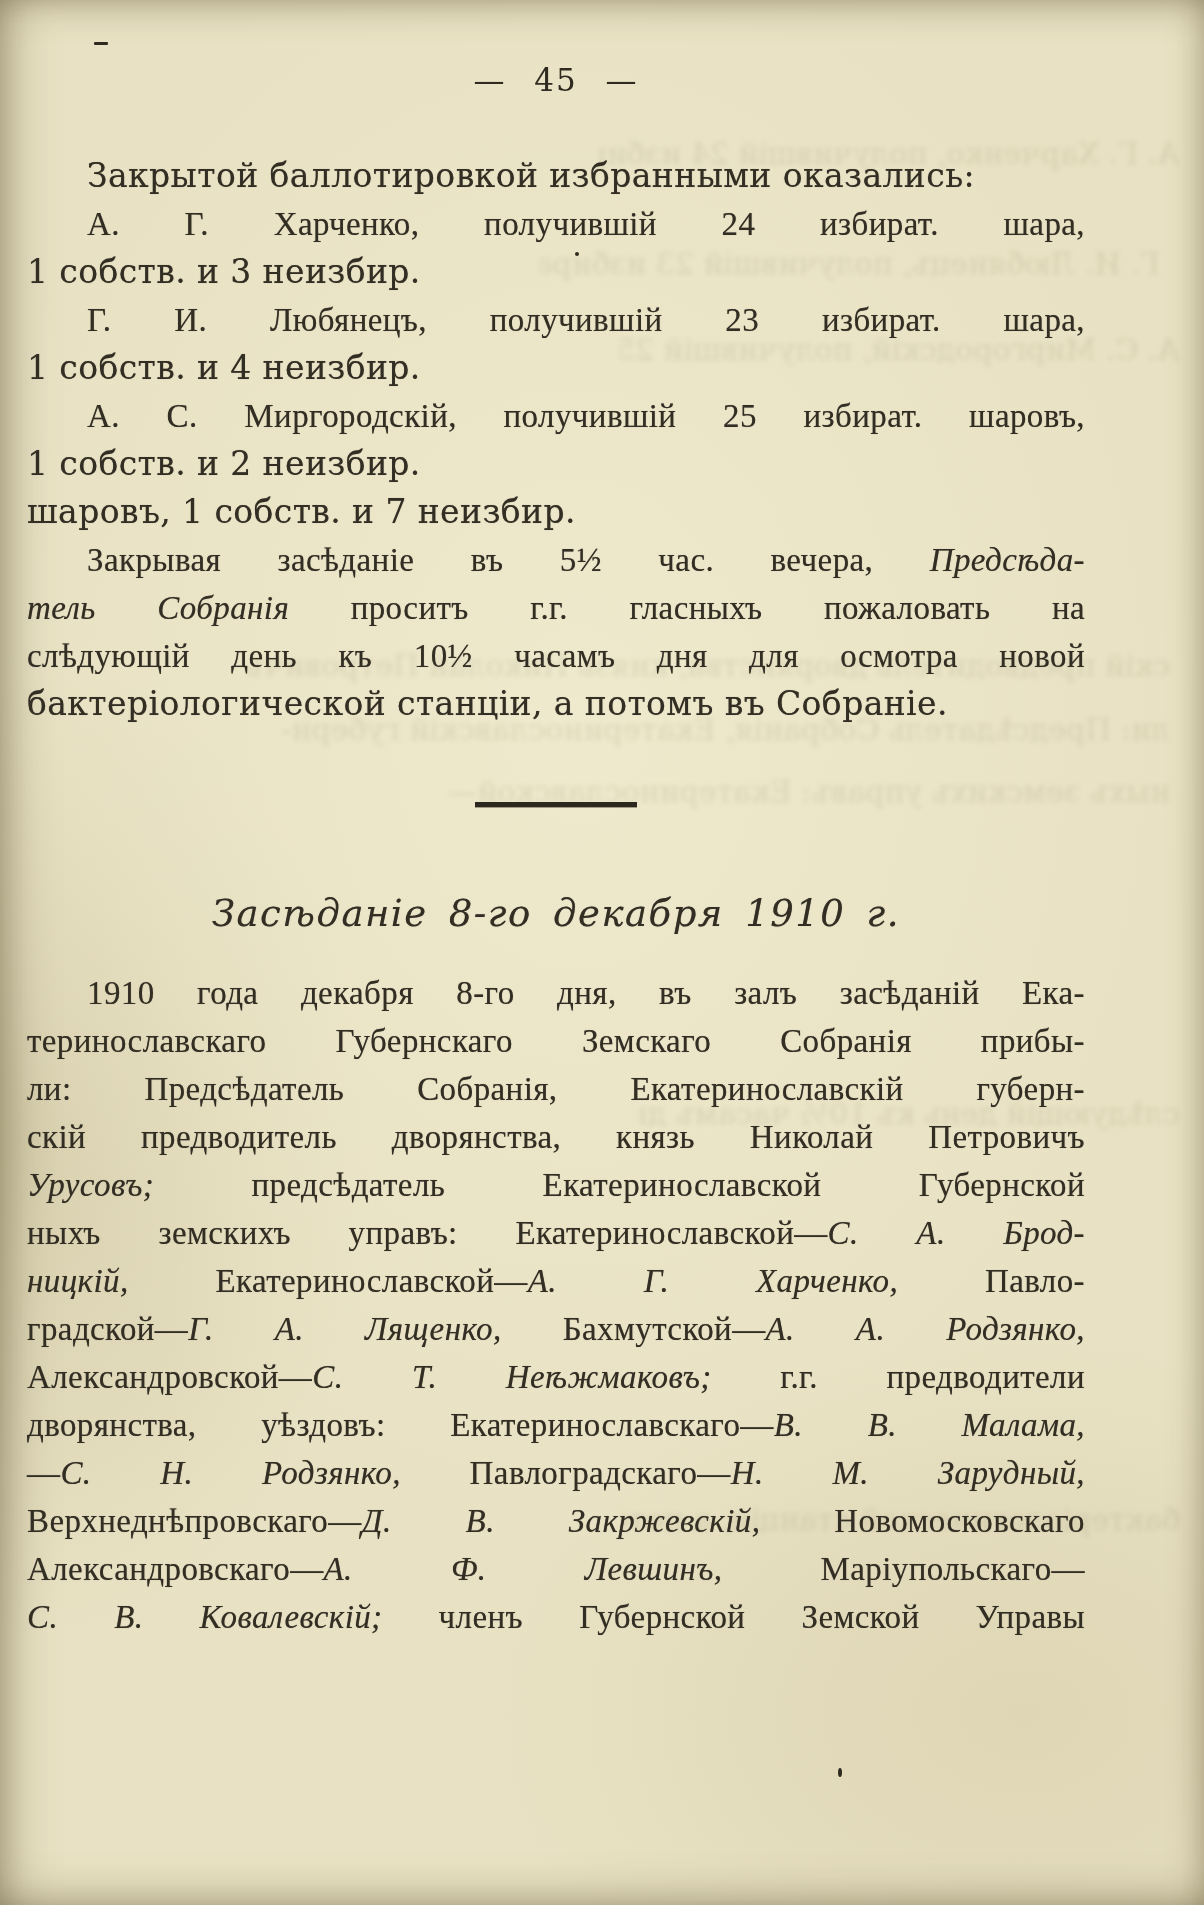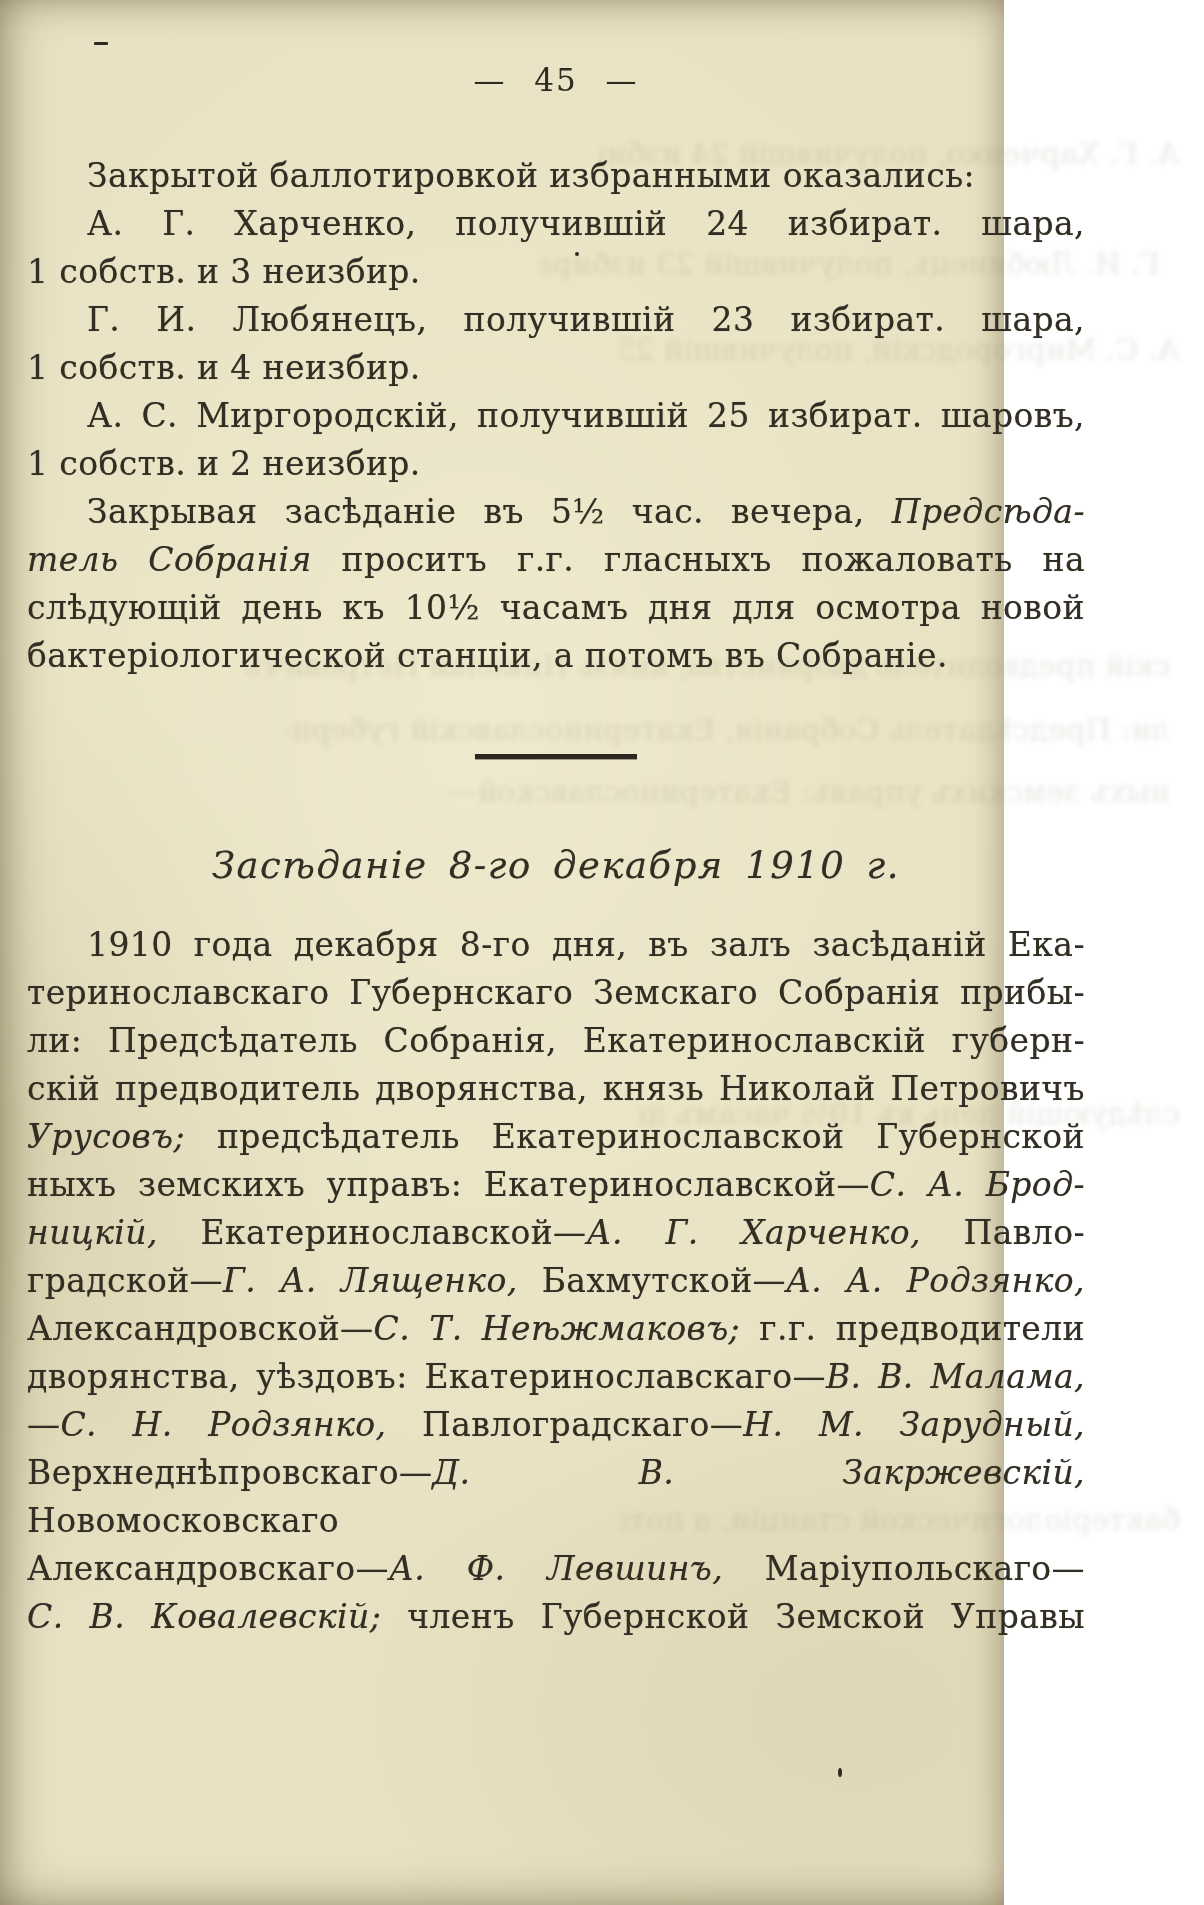--- a/index.html
+++ b/index.html
@@ -1,36 +1,36 @@
 <!DOCTYPE html>
 <html><head>
 <meta charset="utf-8">
 <style>
   html,body{margin:0;padding:0;}
   body{width:1204px;height:1905px;overflow:hidden;
        font-family:"DejaVu Serif","DejaVu Sans",serif;}
-  .page{position:relative;width:1004px;height:1905px;
+  .page{position:relative;width:1204px;height:1905px;
     background-color:#e8e1c3;
     background-image:
       radial-gradient(ellipse 900px 1200px at 48% 38%, #efe9cd 0%, rgba(239,233,205,0) 70%),
       radial-gradient(ellipse 700px 500px at 85% 90%, #ded6b4 0%, rgba(222,214,180,0) 75%),
       radial-gradient(ellipse 500px 700px at 2% 60%, #d8d0ae 0%, rgba(216,208,174,0) 70%);
     box-shadow:
       inset 28px 0 50px -24px rgba(92,80,46,.5),
       inset -18px 0 38px -20px rgba(92,80,46,.38),
       inset 0 22px 44px -26px rgba(92,80,46,.42),
       inset 0 -26px 50px -28px rgba(92,80,46,.42);
     color:#332e24;}
   .text-col{position:relative;margin-left:27px;width:1058px;z-index:2;}
   .page-number{padding-top:62px;text-align:center;font-size:31px;
     letter-spacing:2px;word-spacing:16px;color:#2f2b21;}
   .sections{margin-top:54px;}
   .line{font-size:33px;line-height:48px;letter-spacing:.4px;
     text-shadow:0 0 .7px rgba(47,42,33,.55);}
-  .line.just{text-align:justify;text-align-last:justify;}
+  .line.just{text-align:justify;text-align-last:justify;font-family:Liberation Serif, serif;}
   .line.indent{text-indent:60px;}
   .it{font-style:italic;}
   .divider-wrap{margin-top:64px;height:5px;text-align:center;}
   .divider{display:inline-block;width:162px;height:5px;background:#2c2820;
     box-shadow:0 1px 0 rgba(44,40,32,.4);}
   .session-heading{margin:92px 0 30px;text-align:center;font-style:italic;
     font-size:37px;line-height:50px;letter-spacing:1.5px;word-spacing:8px;
     color:#332e24;text-shadow:0 0 .7px rgba(47,42,33,.5);}
   
   .ghost{position:absolute;z-index:1;transform:scaleX(-1);filter:blur(2.4px);
@@ -62,20 +62,21 @@
     <div class="page-number">— 45 —</div>
     <div class="sections" id="sections">
         <div>
           <div class="line indent"><span>Закрытой баллотировкой избранными оказались:</span></div>
           <div class="line just indent"><span>А. Г. Харченко, получившій 24 избират. шара,</span></div>
           <div class="line"><span>1 собств. и 3 неизбир.</span></div>
           <div class="line just indent"><span>Г. И. Любянецъ, получившій 23 избират. шара,</span></div>
           <div class="line"><span>1 собств. и 4 неизбир.</span></div>
           <div class="line just indent"><span>А. С. Миргородскій, получившій 25 избират. шаровъ,</span></div>
           <div class="line"><span>1 собств. и 2 неизбир.</span></div>
+          <div class="line"><span>шаровъ, 1 собств. и 7 неизбир.</span></div>
           <div class="line just indent"><span>Закрывая засѣданіе въ 5½ час. вечера, </span><span class="it">Предсѣда-</span></div>
           <div class="line just"><span class="it">тель Собранія</span><span> проситъ г.г. гласныхъ пожаловать на</span></div>
           <div class="line just"><span>слѣдующій день къ 10½ часамъ дня для осмотра новой</span></div>
           <div class="line"><span>бактеріологической станціи, а потомъ въ Собраніе.</span></div>
         </div>
         <div class="divider-wrap"><span class="divider"></span></div>
         <div class="session-heading">Засѣданіе 8-го декабря 1910 г.</div>
         <div>
           <div class="line just indent"><span>1910 года декабря 8-го дня, въ залъ засѣданій Ека-</span></div>
           <div class="line just"><span>теринославскаго Губернскаго Земскаго Собранія прибы-</span></div>

